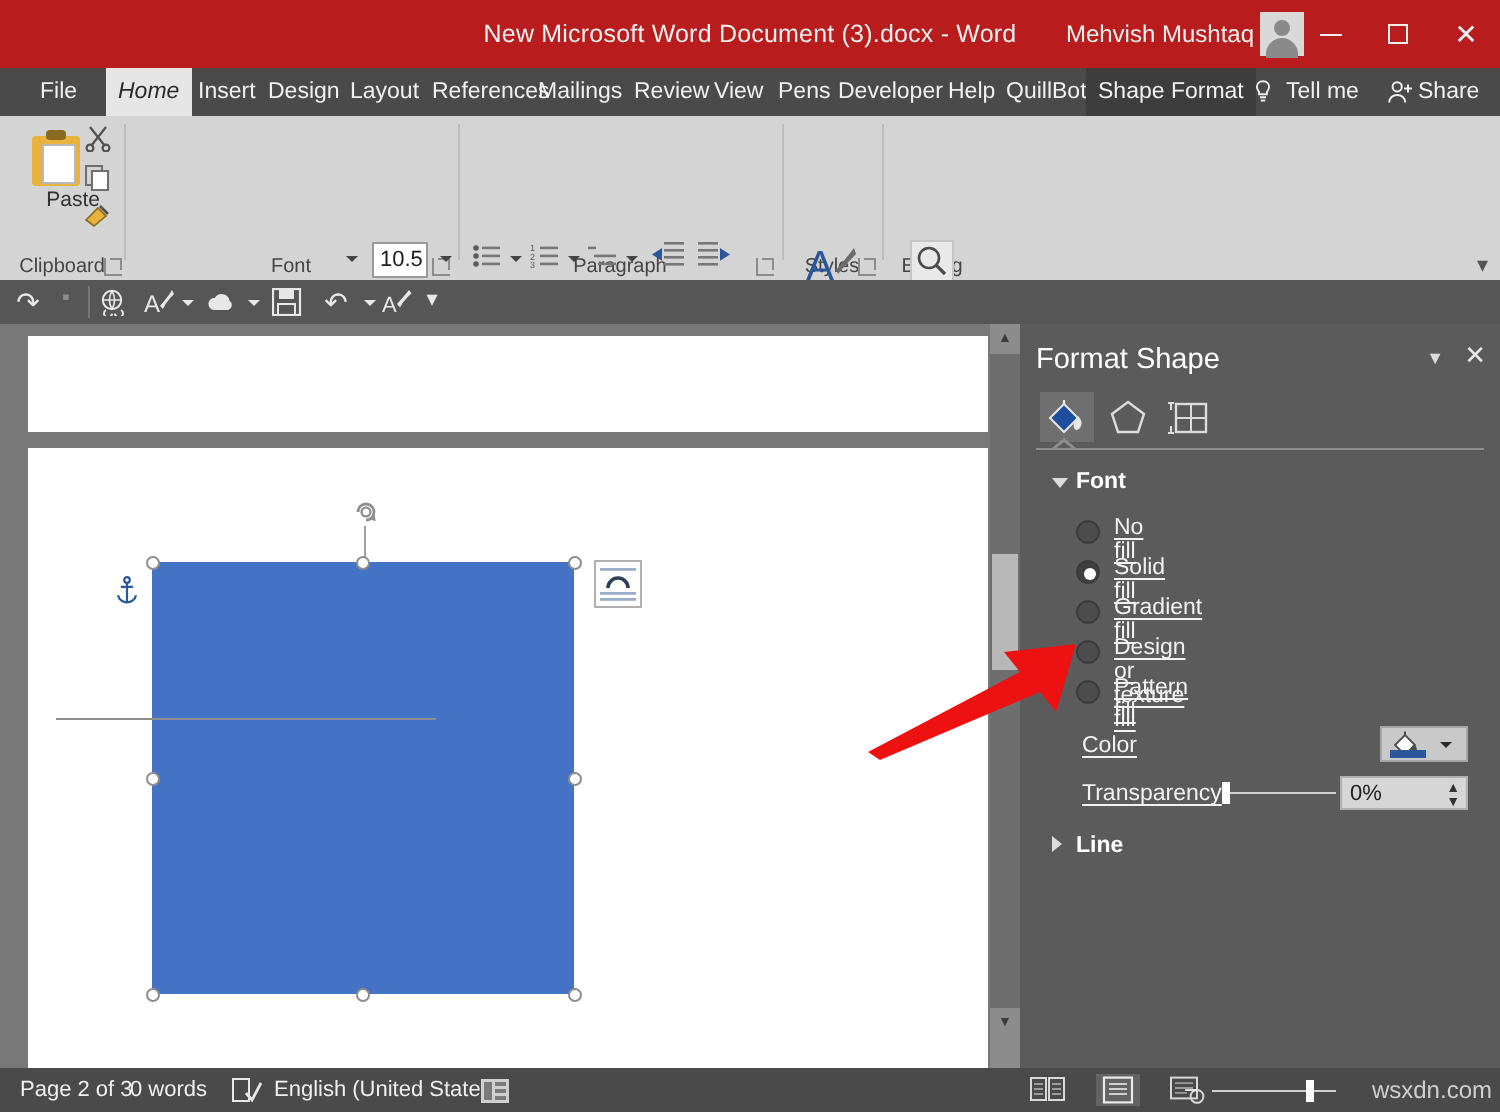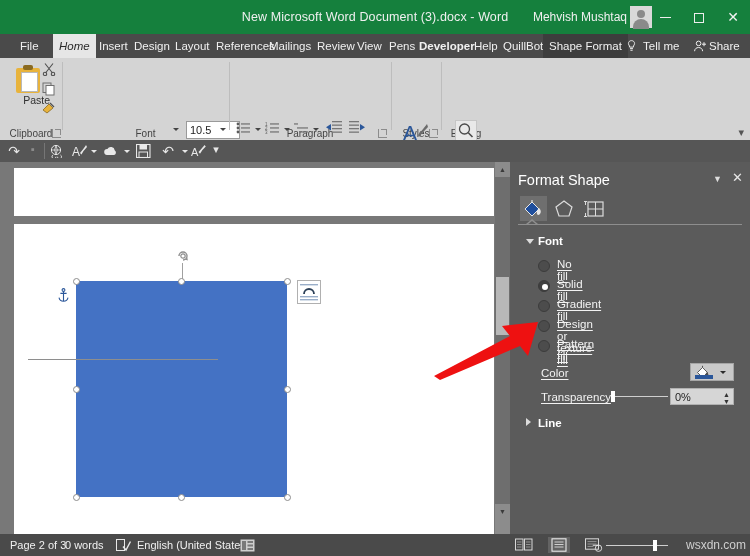--- a/index.html
+++ b/index.html
@@ -9,21 +9,21 @@
     background:#5b5b5b;
     font-size:11px;
     color:#ffffff;
     -webkit-font-smoothing:antialiased;
   }
   .app { position:relative; width:750px; height:556px; }
 
   
   .titlebar {
     position:absolute; left:0; top:0; width:750px; height:34px;
-    background:#15803d;
+    background:#b91c1c;
     padding-left:45px;
   }
   .title-text {
     position:absolute; left:0; top:0; width:750px; height:34px;
     line-height:34px; text-align:center; font-size:12.5px; color:#f0f0f0;
     letter-spacing:.1px;
   }
   .acct {
     position:absolute; right:123px; top:0; height:34px; line-height:34px;
     font-size:12px; color:#f0f0f0; white-space:nowrap;
@@ -241,21 +241,21 @@
     <div class="tab" style="left:14px;">File</div>
     <div class="tab active" style="left:53px;font-style:italic;">Home</div>
     <div class="tab" style="left:93px;">Insert</div>
     <div class="tab" style="left:128px;">Design</div>
     <div class="tab" style="left:169px;">Layout</div>
     <div class="tab" style="left:210px;">References</div>
     <div class="tab" style="left:263px;">Mailings</div>
     <div class="tab" style="left:311px;">Review</div>
     <div class="tab" style="left:351px;">View</div>
     <div class="tab" style="left:383px;">Pens</div>
-    <div class="tab" style="left:413px;font-weight:bold;">Developer</div>
+    <div class="tab" style="left:413px;">Developer</div>
     <div class="tab" style="left:468px;">Help</div>
     <div class="tab" style="left:497px;">QuillBot</div>
     <div class="tab ctx" style="left:543px;">Shape Format</div>
 
     <svg class="bulb" style="left:625px;" viewBox="0 0 14 14">
       <path d="M7 1.2c-2 0-3.3 1.4-3.3 3.1 0 1.2.7 2 1.2 2.7v1.2h4.2V7c.5-.7 1.2-1.5 1.2-2.7C10.3 2.6 9 1.2 7 1.2z" fill="none" stroke="#f0f0f0" stroke-width="1"></path>
       <rect x="5.4" y="9.3" width="3.2" height="1.1" fill="#f0f0f0"></rect>
       <rect x="5.8" y="11.1" width="2.4" height="1" fill="#f0f0f0"></rect>
     </svg>
     <div class="tellme" style="left:643px;">Tell me</div>
@@ -297,21 +297,21 @@
         <path d="M9 2 L13 6" stroke="#505050" stroke-width="1.3"></path>
       </svg>
     </div>
     <div class="sep" style="left:62px;"></div>
 
     <div class="grp" style="left:63px; width:165px;">
       <div class="glabel">Font</div>
       <div class="dlg" style="left:153px;"></div>
     </div>
     <div class="arrowdn" style="left:173px; top:70px;"></div>
-    <div class="fontbox" style="left:186px; top:63px; width:54px; height:18px;">10.5</div>
+    <div class="fontbox" style="left:186px; top:63px; width:28px; height:18px;">10.5</div>
     <div class="arrowdn" style="left:220px; top:70px;"></div>
 
     <div class="fbtn" style="left:71px;top:84px;width:16px;font-weight:bold;font-size:12px;">B</div>
     <div class="fbtn" style="left:92px;top:84px;width:16px;font-style:italic;font-size:12px;font-family:'Liberation Serif',serif;">I</div>
     <div class="fbtn" style="left:112px;top:84px;width:16px;font-size:12px;text-decoration:underline;">U</div>
     <div class="arrowdn" style="left:133px;top:91px;"></div>
     <div class="fbtn dim" style="left:141px;top:85px;width:20px;font-size:10px;text-decoration:line-through;">abc</div>
     <div class="fbtn dim" style="left:164px;top:85px;width:14px;font-size:11px;">X₂</div>
     <div class="fbtn dim" style="left:181px;top:85px;width:14px;font-size:11px;">X²</div>
     <svg style="position:absolute;left:203px;top:83px;width:16px;height:15px;" viewBox="0 0 16 15">

